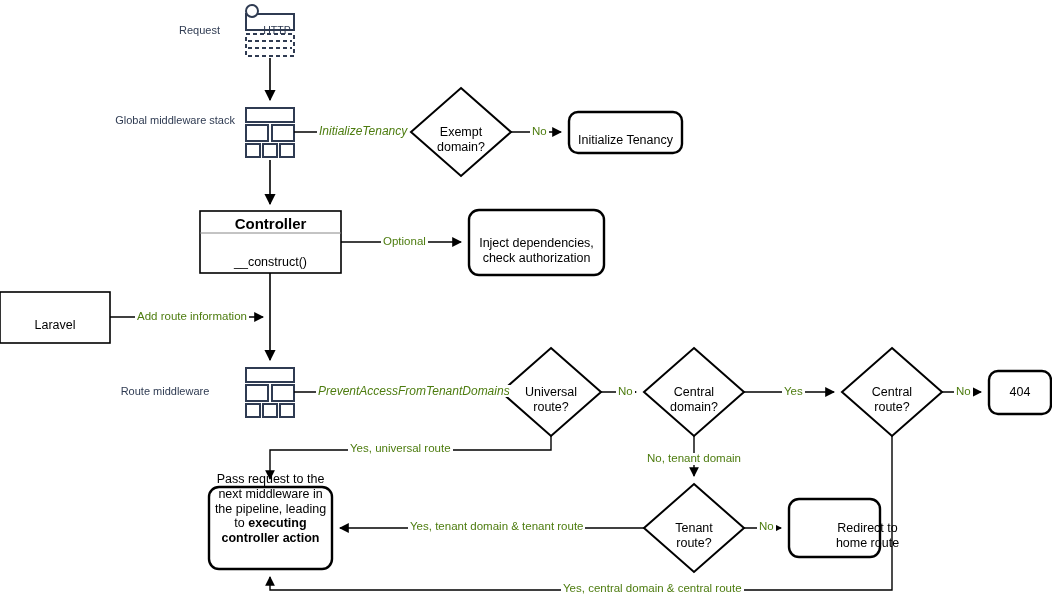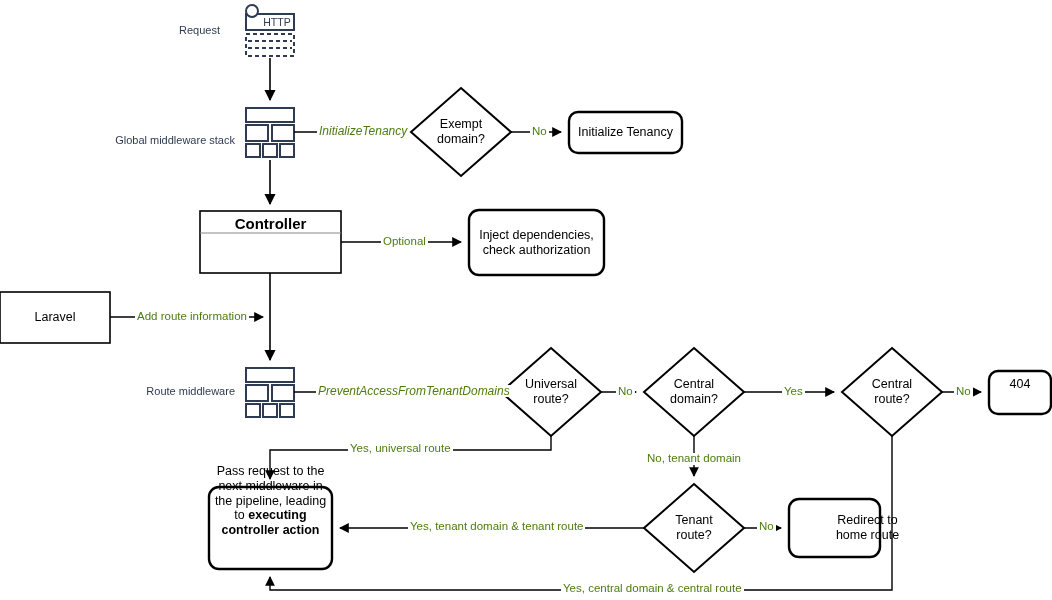--- a/index.html
+++ b/index.html
@@ -29,20 +29,21 @@
     position: absolute;
     display: flex;
     align-items: center;
     justify-content: center;
     text-align: center;
     line-height: 1.18;
     font-size: 12.5px;
     color: #000000;
     pointer-events: none;
     white-space: pre-line;
+    margin-top: 8px;
   }
   .swimlabel {
     position: absolute;
     font-weight: normal;
     font-size: 11px;
     color: #2F3B52;
     text-align: right;
     white-space: nowrap;
   }
   .edge-label {
@@ -160,31 +161,32 @@
 
       <path d="M 644 528 L 340 528" marker-end="url(#arrow)" stroke-width="1.4"></path>
 
       <path d="M 744 528 L 781 528" marker-end="url(#arrow)" stroke-width="1.4"></path>
 
       <path d="M 892 436 L 892 590 L 270 590 L 270 577" marker-end="url(#arrow)" stroke-width="1.4"></path>
     </g>
   </svg>
 
   <div class="swimlabel" style="left:110px; top:24px; width:110px;">Request</div>
-  <div class="swimlabel" style="left:60px; top:134px; width:175px;">Global middleware stack</div>
-  <div class="swimlabel" style="left:95px; top:385px; width:140px;">Route middleware</div>
+  <div class="swimlabel" style="left:60px; top:114px; width:175px;">Global middleware stack</div>
+  <div class="swimlabel" style="left:95px; top:385px; width:140px;text-align:center;">Route middleware</div>
 
   <div class="node-text" style="left:256px; top:15px; width:42px; height:14px; font-size:10.5px; color:#2F3B52;">HTTP</div>
 
   <div class="node-text" style="left:416px; top:108px; width:90px; height:48px;">Exempt
 domain?</div>
 
   <div class="node-text" style="left:571px; top:112px; width:109px; height:41px;">Initialize Tenancy</div>
 
   <div class="controller-title" style="left:200px; top:215px; width:141px;">Controller</div>
+  <div class="node-text" style="left:200px; top:236px; width:141px; height:36px;">__construct()</div>
 
   <div class="node-text" style="left:471px; top:210px; width:131px; height:65px;">Inject dependencies,
 check authorization</div>
 
   <div class="node-text" style="left:2px; top:292px; width:106px; height:51px;">Laravel</div>
 
   <div class="node-text" style="left:506px; top:368px; width:90px; height:48px;">Universal
 route?</div>
 
   <div class="node-text" style="left:649px; top:368px; width:90px; height:48px;">Central

